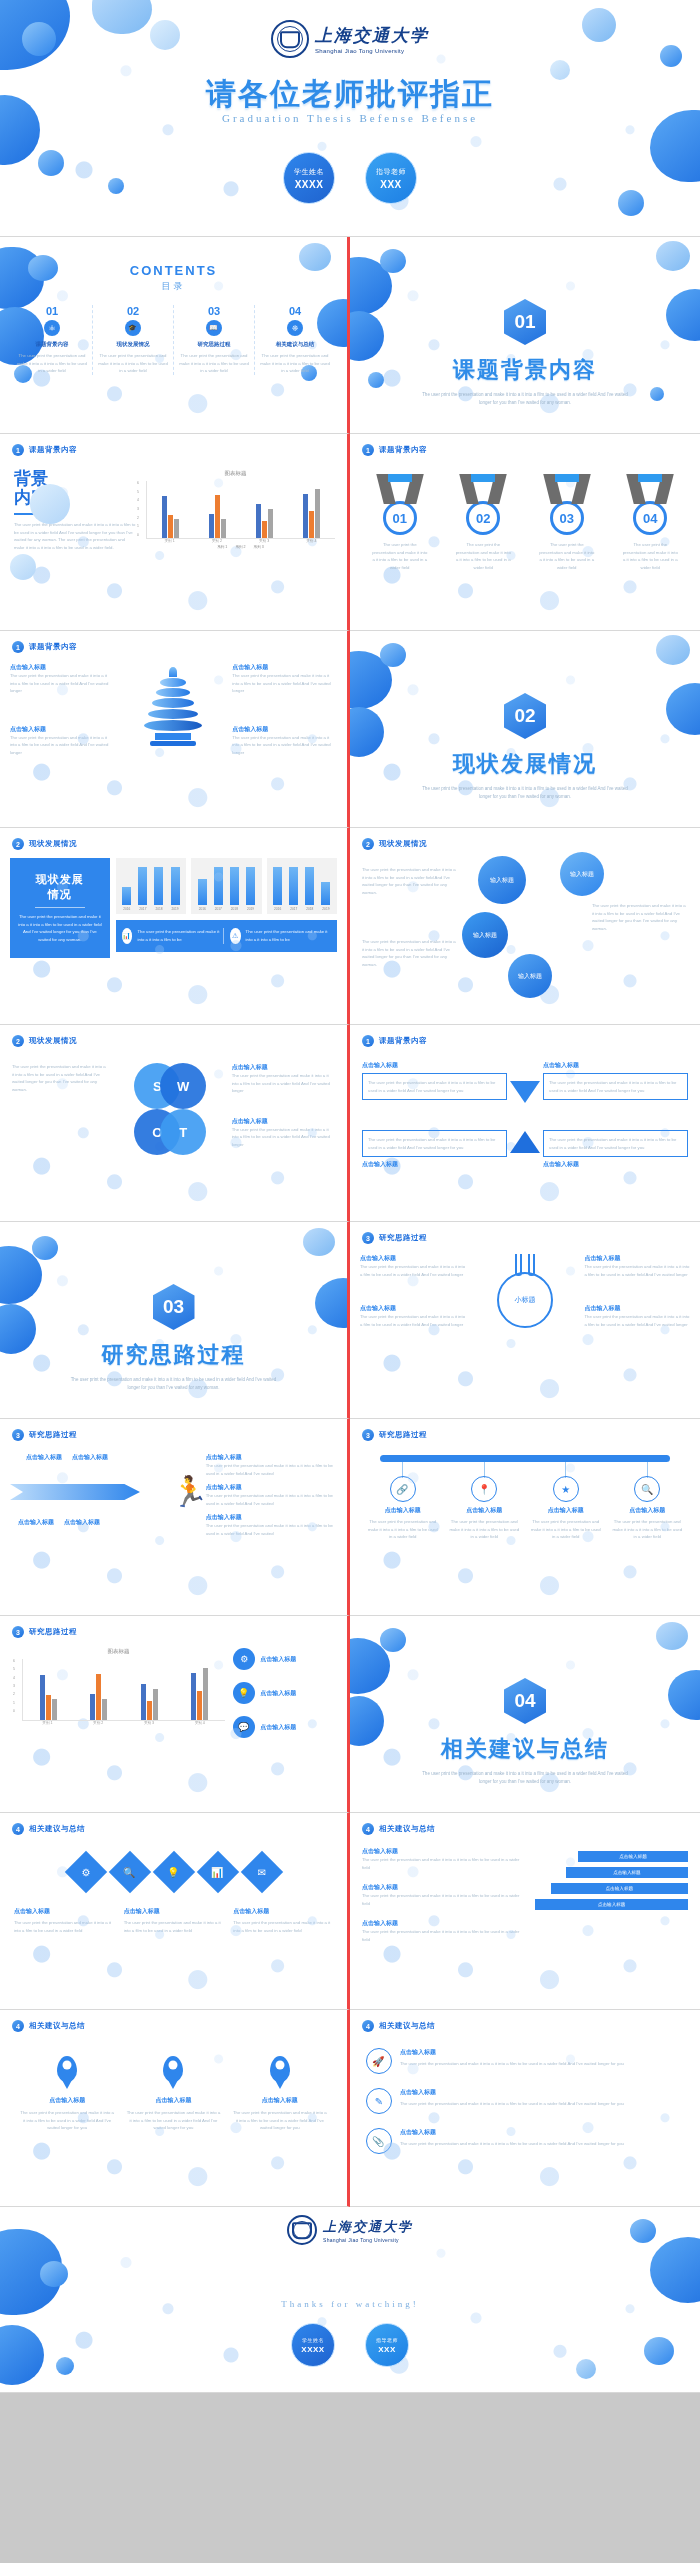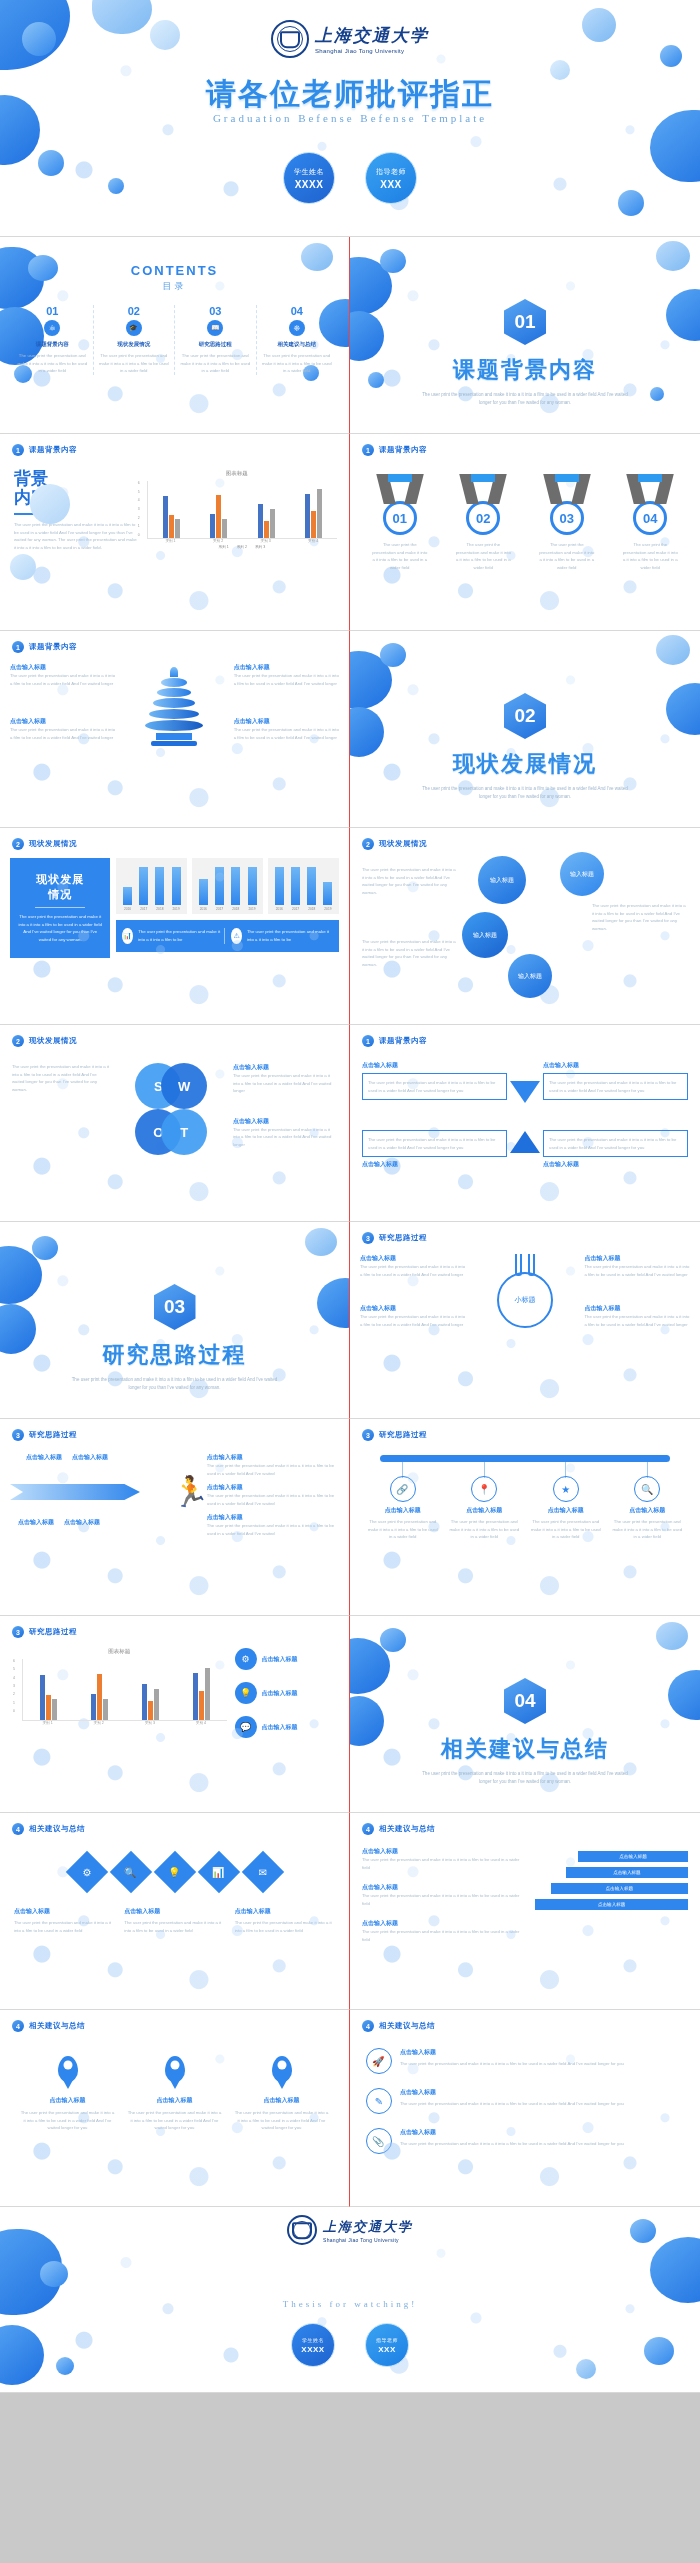--- a/index.html
+++ b/index.html
@@ -14,21 +14,21 @@
 
   
   .slide {
     position:relative;
     background:#ffffff;
     overflow:hidden;
     border-bottom:1px solid #d8d8d8;
   }
   .slide.wide { width:700px; height:237px; }
   .row { display:flex; width:700px; }
-  .slide.half { width:350px; height:197px; border-right:1px solid #ef4444; }
+  .slide.half { width:350px; height:197px; border-right:3px solid #ef4444; }
   .slide.half:last-child { border-right:none; }
 
   
   .blob { position:absolute; border-radius:50%; pointer-events:none; }
   .bg-net {
     position:absolute; inset:0;
     background-image:
       radial-gradient(circle at 12% 72%, rgba(150,195,245,.45) 0 8px, transparent 9px),
       radial-gradient(circle at 24% 55%, rgba(160,200,245,.35) 0 5px, transparent 6px),
       radial-gradient(circle at 33% 80%, rgba(150,195,245,.40) 0 7px, transparent 8px),
@@ -193,21 +193,21 @@
 
     <div class="cover-logo">
       <div class="sjtu-seal"></div>
       <div class="sjtu-words">
         <div class="sjtu-cn">上海交通大学</div>
         <div class="sjtu-en">Shanghai Jiao Tong University</div>
       </div>
     </div>
 
     <div class="cover-title">请各位老师批评指正</div>
-    <div class="cover-sub">Graduation  Befense  Befense Template</div>
+    <div class="cover-sub">Graduation  Thesis  Befense Befense</div>
 
     <div class="badge-pair">
       <div class="badge">
         <div class="t">学生姓名</div>
         <div class="v">XXXX</div>
       </div>
       <div class="xmark">✕</div>
       <div class="badge alt">
         <div class="t">指导老师</div>
         <div class="v">XXX</div>
@@ -948,21 +948,21 @@
     <div class="blob b3" style="right:104px;top:152px;width:20px;height:20px;"></div>
 
     <div class="cover-logo" style="top:8px;">
       <div class="sjtu-seal" style="width:30px;height:30px;"></div>
       <div class="sjtu-words">
         <div class="sjtu-cn" style="font-size:13px;">上海交通大学</div>
         <div class="sjtu-en" style="font-size:5px;">Shanghai Jiao Tong University</div>
       </div>
     </div>
 
-    <div class="thanks-sub" style="position:absolute;left:0;right:0;top:86px;">Thesis for watching!</div>
+    <div class="thanks-sub" style="position:absolute;left:0;right:0;top:86px;">Thanks for watching!</div>
 
     <div class="badge-pair" style="top:116px;">
       <div class="badge" style="width:44px;height:44px;">
         <div class="t" style="font-size:5px;">学生姓名</div>
         <div class="v" style="font-size:8px;">XXXX</div>
       </div>
       <div class="xmark" style="font-size:12px;">✕</div>
       <div class="badge alt" style="width:44px;height:44px;">
         <div class="t" style="font-size:5px;">指导老师</div>
         <div class="v" style="font-size:8px;">XXX</div>

